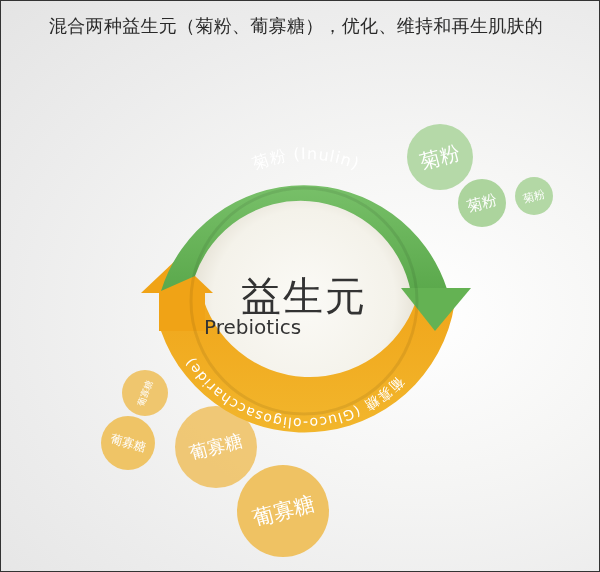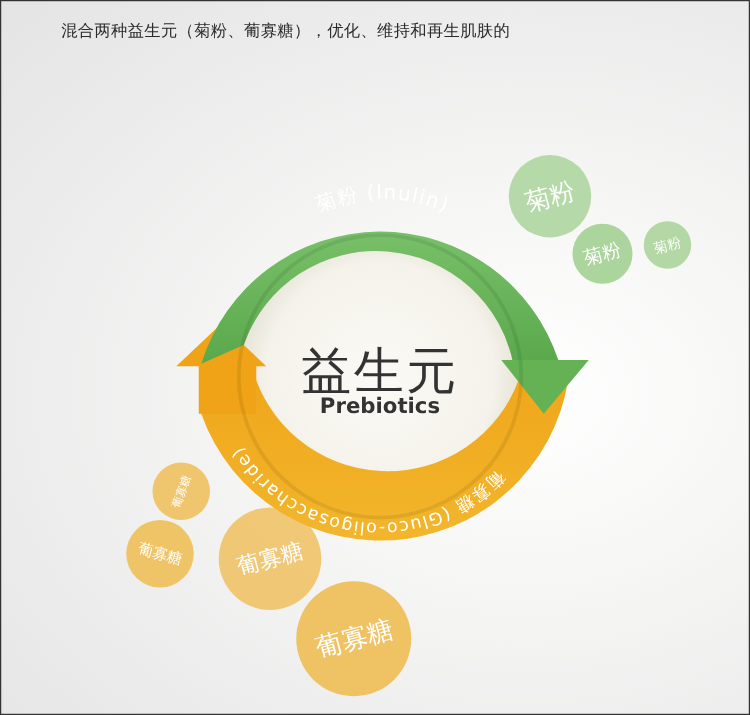--- a/index.html
+++ b/index.html
@@ -1,22 +1,22 @@
 <!DOCTYPE html>
 <html><head>
 <meta charset="utf-8">
 <style>
   html,body{margin:0;padding:0;}
   body{width:600px;height:572px;overflow:hidden;font-family:"DejaVu Sans","Liberation Sans",sans-serif;}
   .frame{position:relative;width:598px;height:570px;border:1px solid #333;
     background:radial-gradient(ellipse at 70% 55%, #ffffff 0%, #f6f6f5 35%, #ececec 70%, #e4e4e4 100%);overflow:hidden;}
-  .intro{position:absolute;left:48px;top:10px;font-size:13px;line-height:29px;color:#2a2a2a;letter-spacing:0.3px;}
+  .intro{position:absolute;left:48px;top:10px;font-size:18px;line-height:29px;color:#2a2a2a;letter-spacing:0.3px;}
   svg.diagram{position:absolute;left:0;top:0;}
   .center-title{position:absolute;left:203px;top:268px;width:200px;text-align:center;font-size:40px;color:#333;letter-spacing:2px;}
-  .center-sub{position:absolute;left:203px;top:314px;width:200px;text-align:center;font-size:17px;color:#333;font-weight:bold;}
+  .center-sub{position:absolute;left:203px;top:314px;width:200px;text-align:left;font-size:20px;color:#333;}
   .bubble{position:absolute;border-radius:50%;display:flex;align-items:center;justify-content:center;color:#fff;}
   .bubble span{display:inline-block;transform:rotate(-15deg);}
 </style>
 </head>
 <body>
 
 <div class="frame">
 
   <div class="intro">
     <div>混合两种益生元（菊粉、葡寡糖），优化、维持和再生肌肤的</div>

